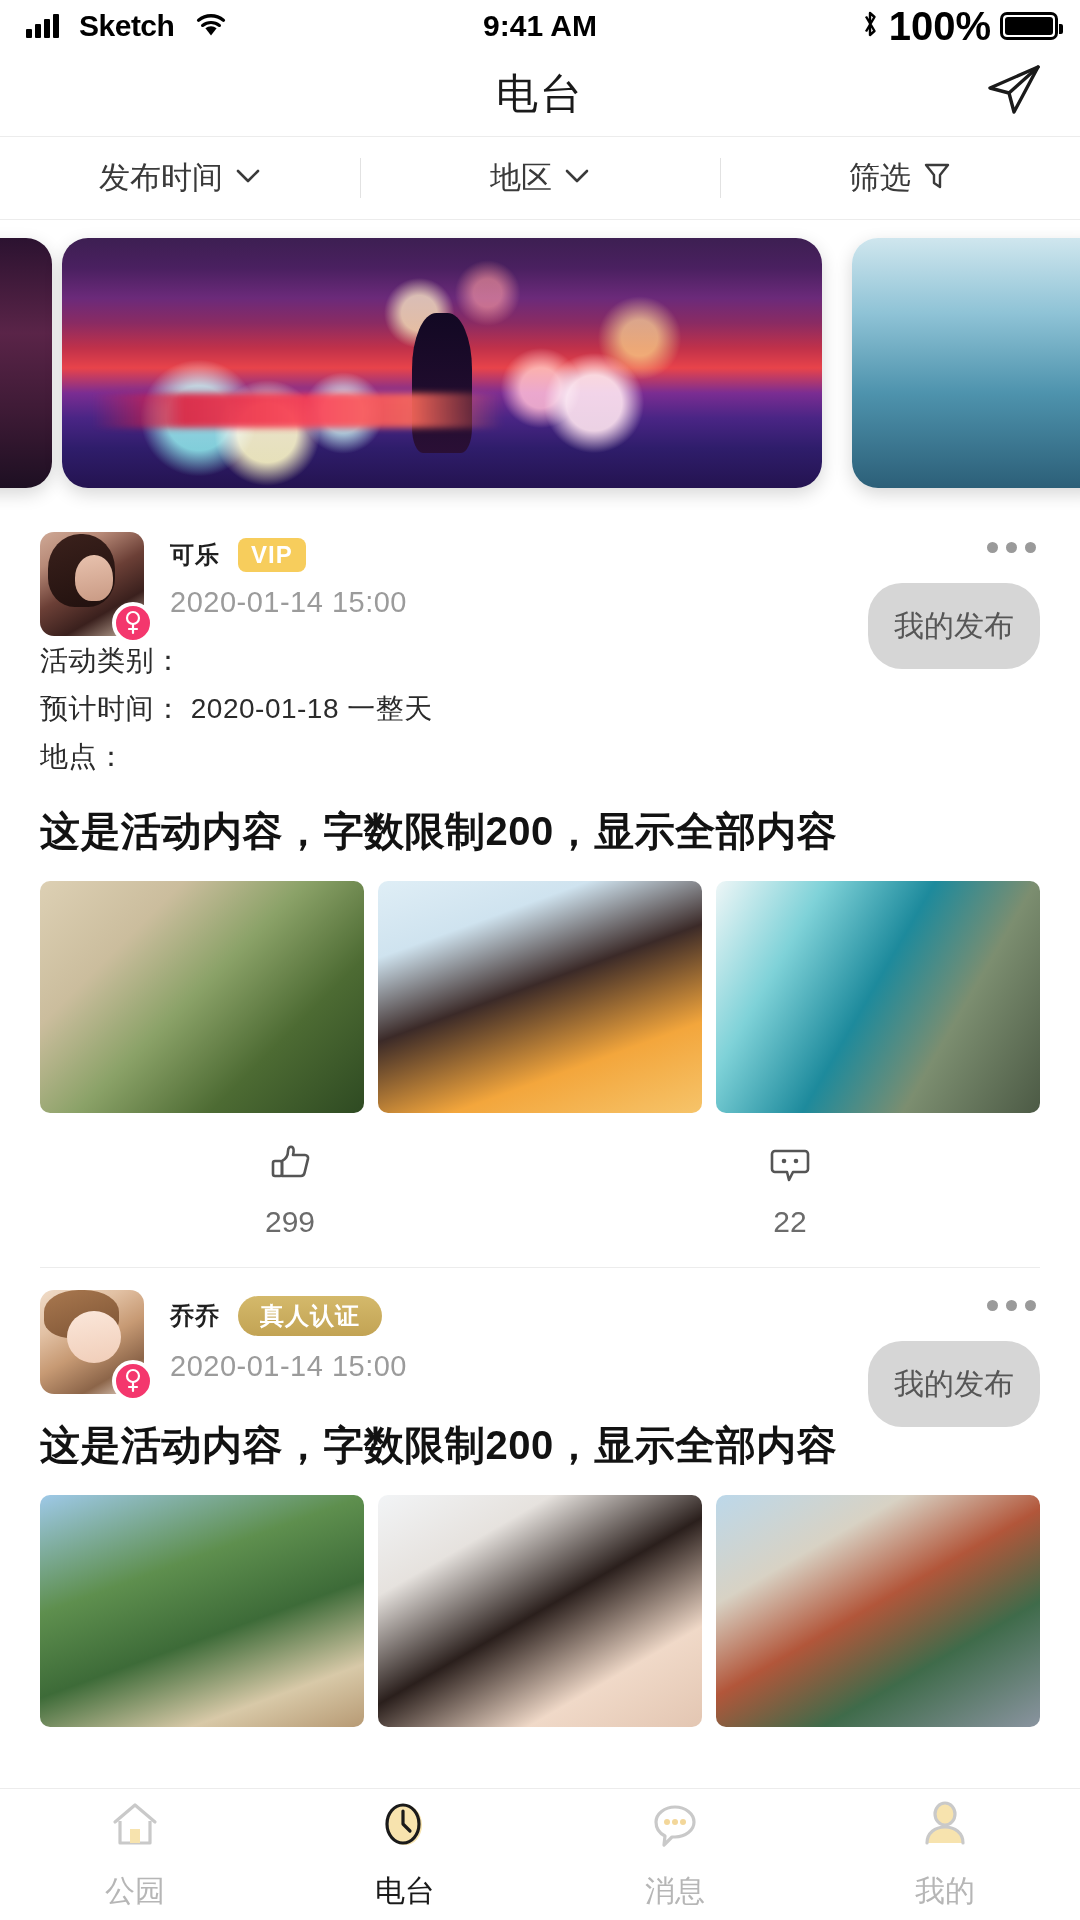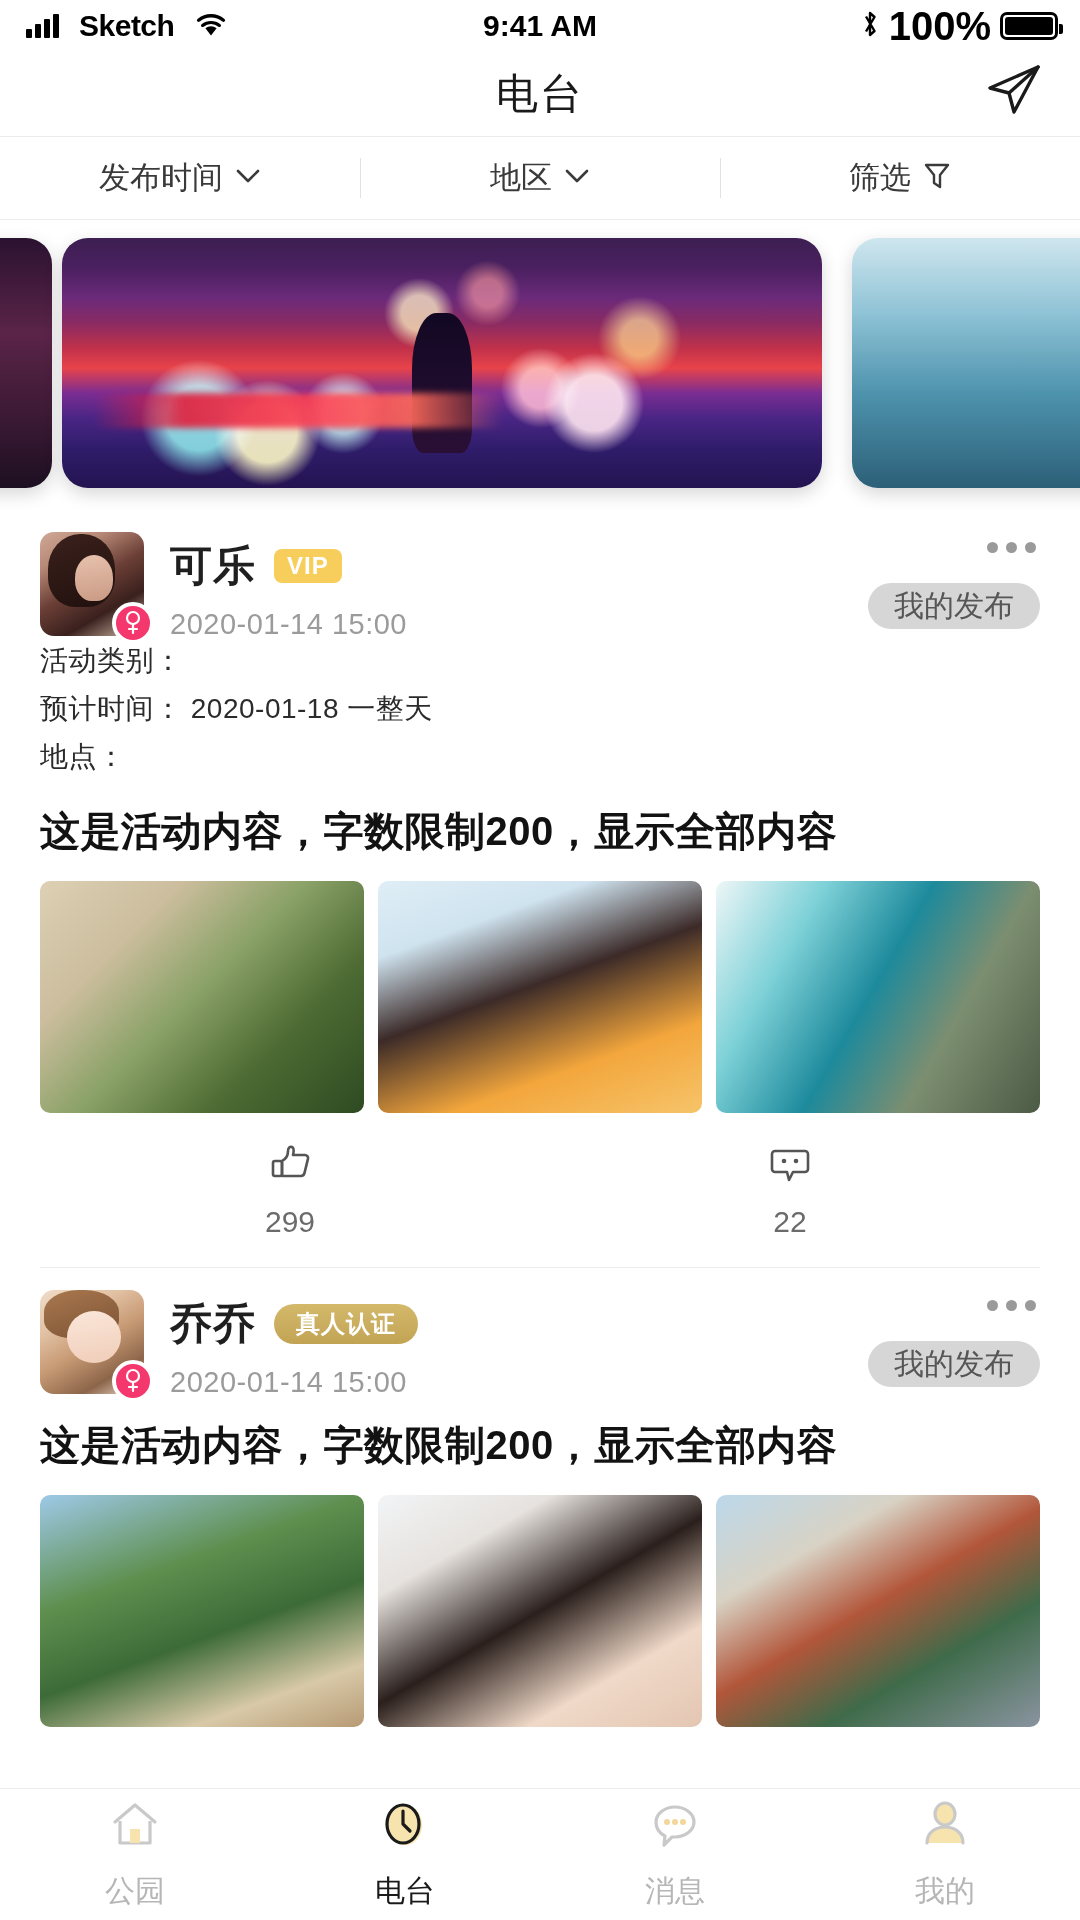--- a/index.html
+++ b/index.html
@@ -151,38 +151,38 @@
     background:linear-gradient(170deg,#fbe7da,#f0cdb8); border-radius:50%;
   }
   .gender-badge {
     position:absolute; right:-10px; bottom:-8px;
     width:42px; height:42px; border-radius:50%;
     background:#f4376d; border:4px solid #fff;
     display:flex; align-items:center; justify-content:center;
   }
   .post-meta { margin-left:26px; padding-top:6px; flex:1; }
   .name-row { display:flex; align-items:center; gap:18px; }
-  .uname { font-size:42px; color:#1f1f1f; font-weight:600; letter-spacing:1px; }
+  .uname { font-size:24px; color:#1f1f1f; font-weight:600; letter-spacing:1px; }
   .badge-vip {
     background:#f7cd5c; color:#fff; font-size:24px; font-weight:700;
     padding:5px 13px; border-radius:8px; letter-spacing:1px; line-height:1;
   }
   .badge-real {
     background:linear-gradient(180deg,#d4b96b,#c2a354); color:#fff; font-size:24px;
     padding:8px 22px; border-radius:30px; letter-spacing:1px; line-height:1;font-weight:bold;
   }
   .ptime { font-size:29px; color:#9b9b9b; margin-top:14px; letter-spacing:0.5px; }
 
   .post-right { position:absolute; right:0; top:4px; text-align:right; }
   .dots { display:flex; gap:8px; justify-content:flex-end; padding:6px 4px; }
   .dots i { width:11px; height:11px; border-radius:50%; background:#9a9a9a; display:block; }
   .tag-mine {
     display:inline-block; margin-top:24px;
     background:#d6d6d6; color:#565656; font-size:30px;
-    padding:8px 26px; border-radius:34px; line-height:1;
+    padding:28px 26px; border-radius:34px; line-height:1;
   }
 
   .detail-line {
     font-size:28px; color:#2b2b2b; margin-top:10px; letter-spacing:0.5px;
   }
   .post-title {
     font-size:40px; color:#121212; font-weight:700;
     margin-top:28px; letter-spacing:0.5px;
   }
 

